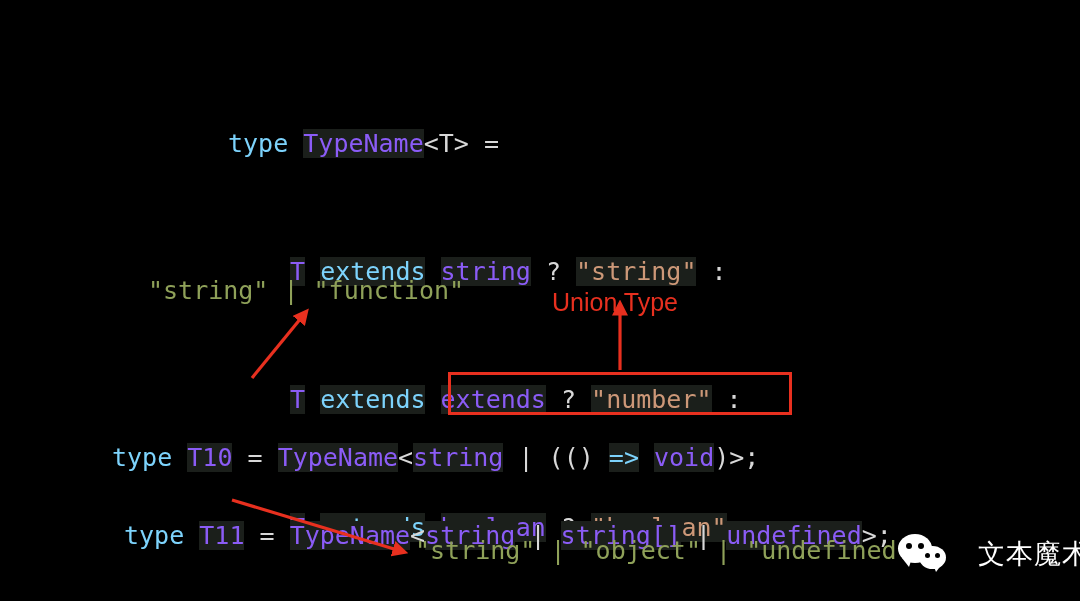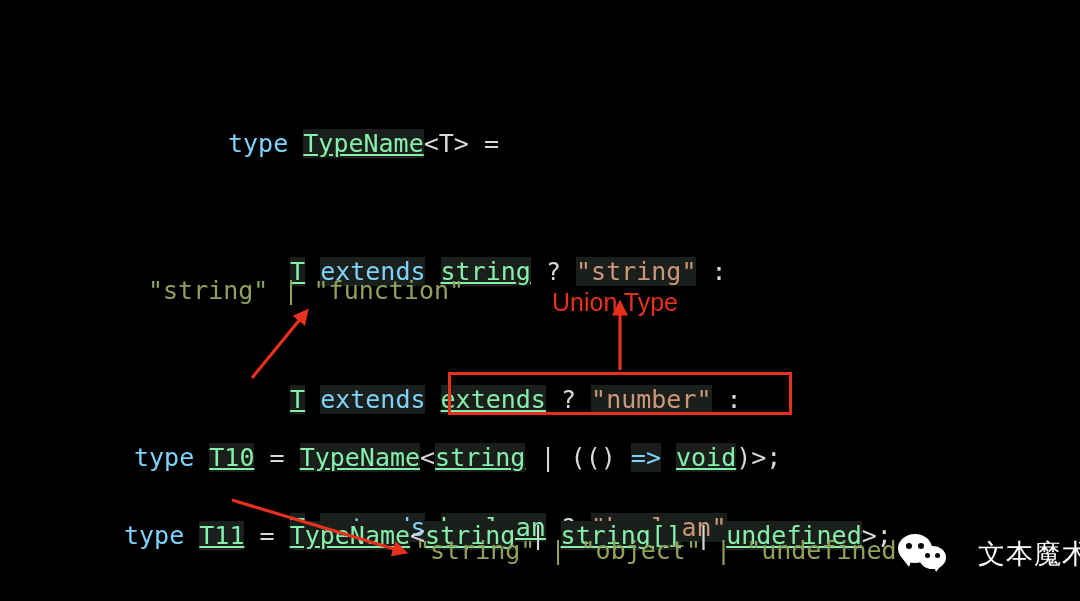--- a/index.html
+++ b/index.html
@@ -32,21 +32,21 @@
     font-size: 25px;
     line-height: 32px;
     white-space: pre;
     letter-spacing: 0px;
   }
 
   .code-line { white-space: pre; }
 
   
   .t-kw      { color: #7dd3fc; }          
-  .t-type    { color: #86efac; text-decoration: underline; }          
+  .t-type    { color: #8b5cf6; }          
   .t-punct   { color: #d8d8d8; }          
   .t-str     { color: #cd9878; }          
   .t-hl      { background: #1b1f1b; }     
 
   
   .annot-code {
     position: absolute;
     font-family: "DejaVu Sans Mono", monospace;
     font-size: 25px;
     line-height: 30px;
@@ -158,21 +158,21 @@
 
     
 
     
   </div>
 
   <div class="annot-code" style="left:148px; top:276px;">"string" | "function"</div>
 
   <div class="red-label" style="left:552px; top:288px;">Union Type</div>
 
-  <div class="code-block" style="left:134px; top:378px;">
+  <div class="code-block" style="left:112px; top:378px;">
     <div class="code-line"><span class="t-kw">type</span> <span class="t-type t-hl">T10</span> <span class="t-punct">=</span> <span class="t-type t-hl">TypeName</span><span class="t-punct">&lt;</span><span class="t-type t-hl">string</span> <span class="t-punct">|</span> <span class="t-punct">((</span><span class="t-punct">)</span> <span class="t-kw t-hl">=&gt;</span> <span class="t-type t-hl">void</span><span class="t-punct">)</span><span class="t-punct">&gt;</span><span class="t-punct">;</span></div>
   </div>
 
   <div class="red-box" style="left:448px; top:372px; width:344px; height:43px;"></div>
 
   <div class="code-block" style="left:124px; top:456px;">
     <div class="code-line"><span class="t-kw">type</span> <span class="t-type t-hl">T11</span> <span class="t-punct">=</span> <span class="t-type t-hl">TypeName</span><span class="t-punct">&lt;</span><span class="t-type t-hl">string</span> <span class="t-punct">|</span> <span class="t-type t-hl">string[]</span> <span class="t-punct">|</span> <span class="t-type t-hl">undefined</span><span class="t-punct">&gt;</span><span class="t-punct">;</span></div>
   </div>
 
   <div class="annot-code" style="left:415px; top:536px;">"string" | "object" | "undefined"</div>

